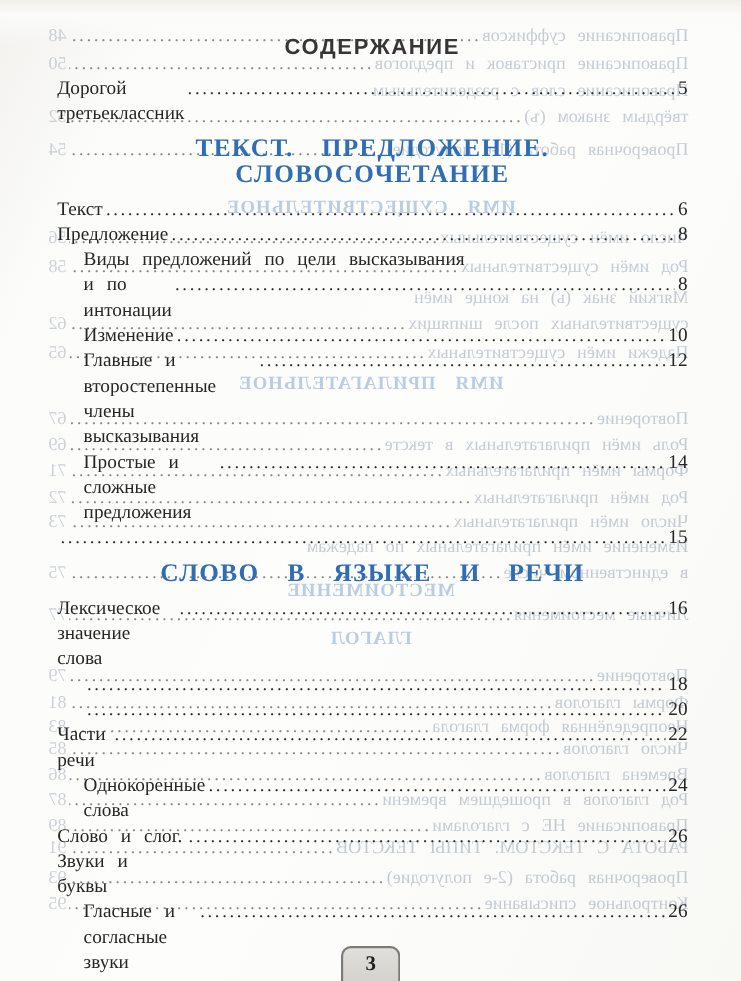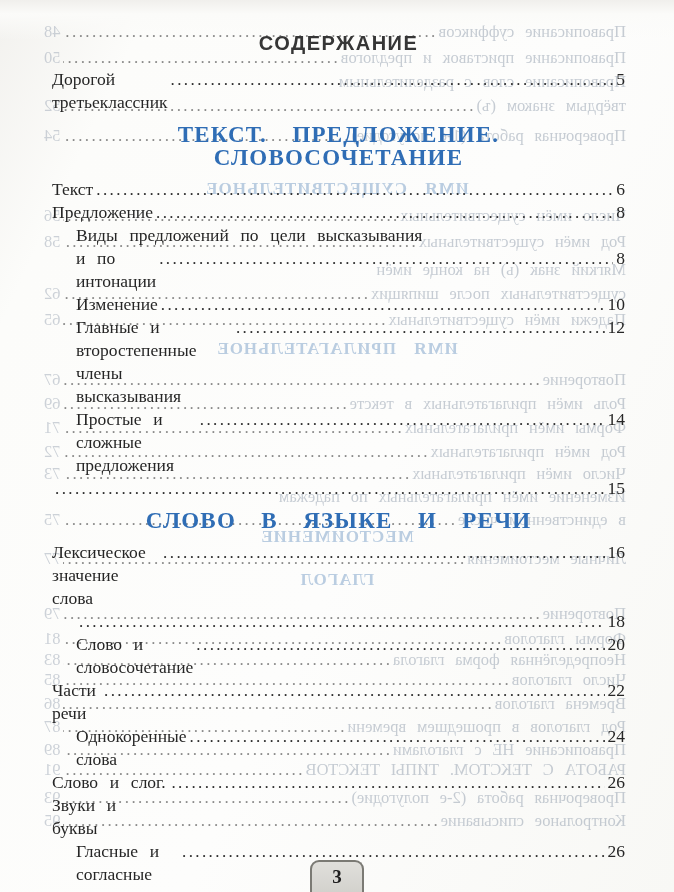--- a/index.html
+++ b/index.html
@@ -265,21 +265,20 @@
         <div class="row">
           <span class="txt">Лексическое значение слова</span>
           <span class="dots"></span>
           <span class="pg">16</span>
         </div>
         <div class="row ind">
           <span class="dots"></span>
           <span class="pg">18</span>
         </div>
         <div class="row ind">
-          <span class="txt">Слово и словосочетание</span>
           <span class="dots"></span>
           <span class="pg">20</span>
         </div>
         <div class="row">
           <span class="txt">Части речи</span>
           <span class="dots"></span>
           <span class="pg">22</span>
         </div>
         <div class="row ind">
           <span class="txt">Однокоренные слова</span>

